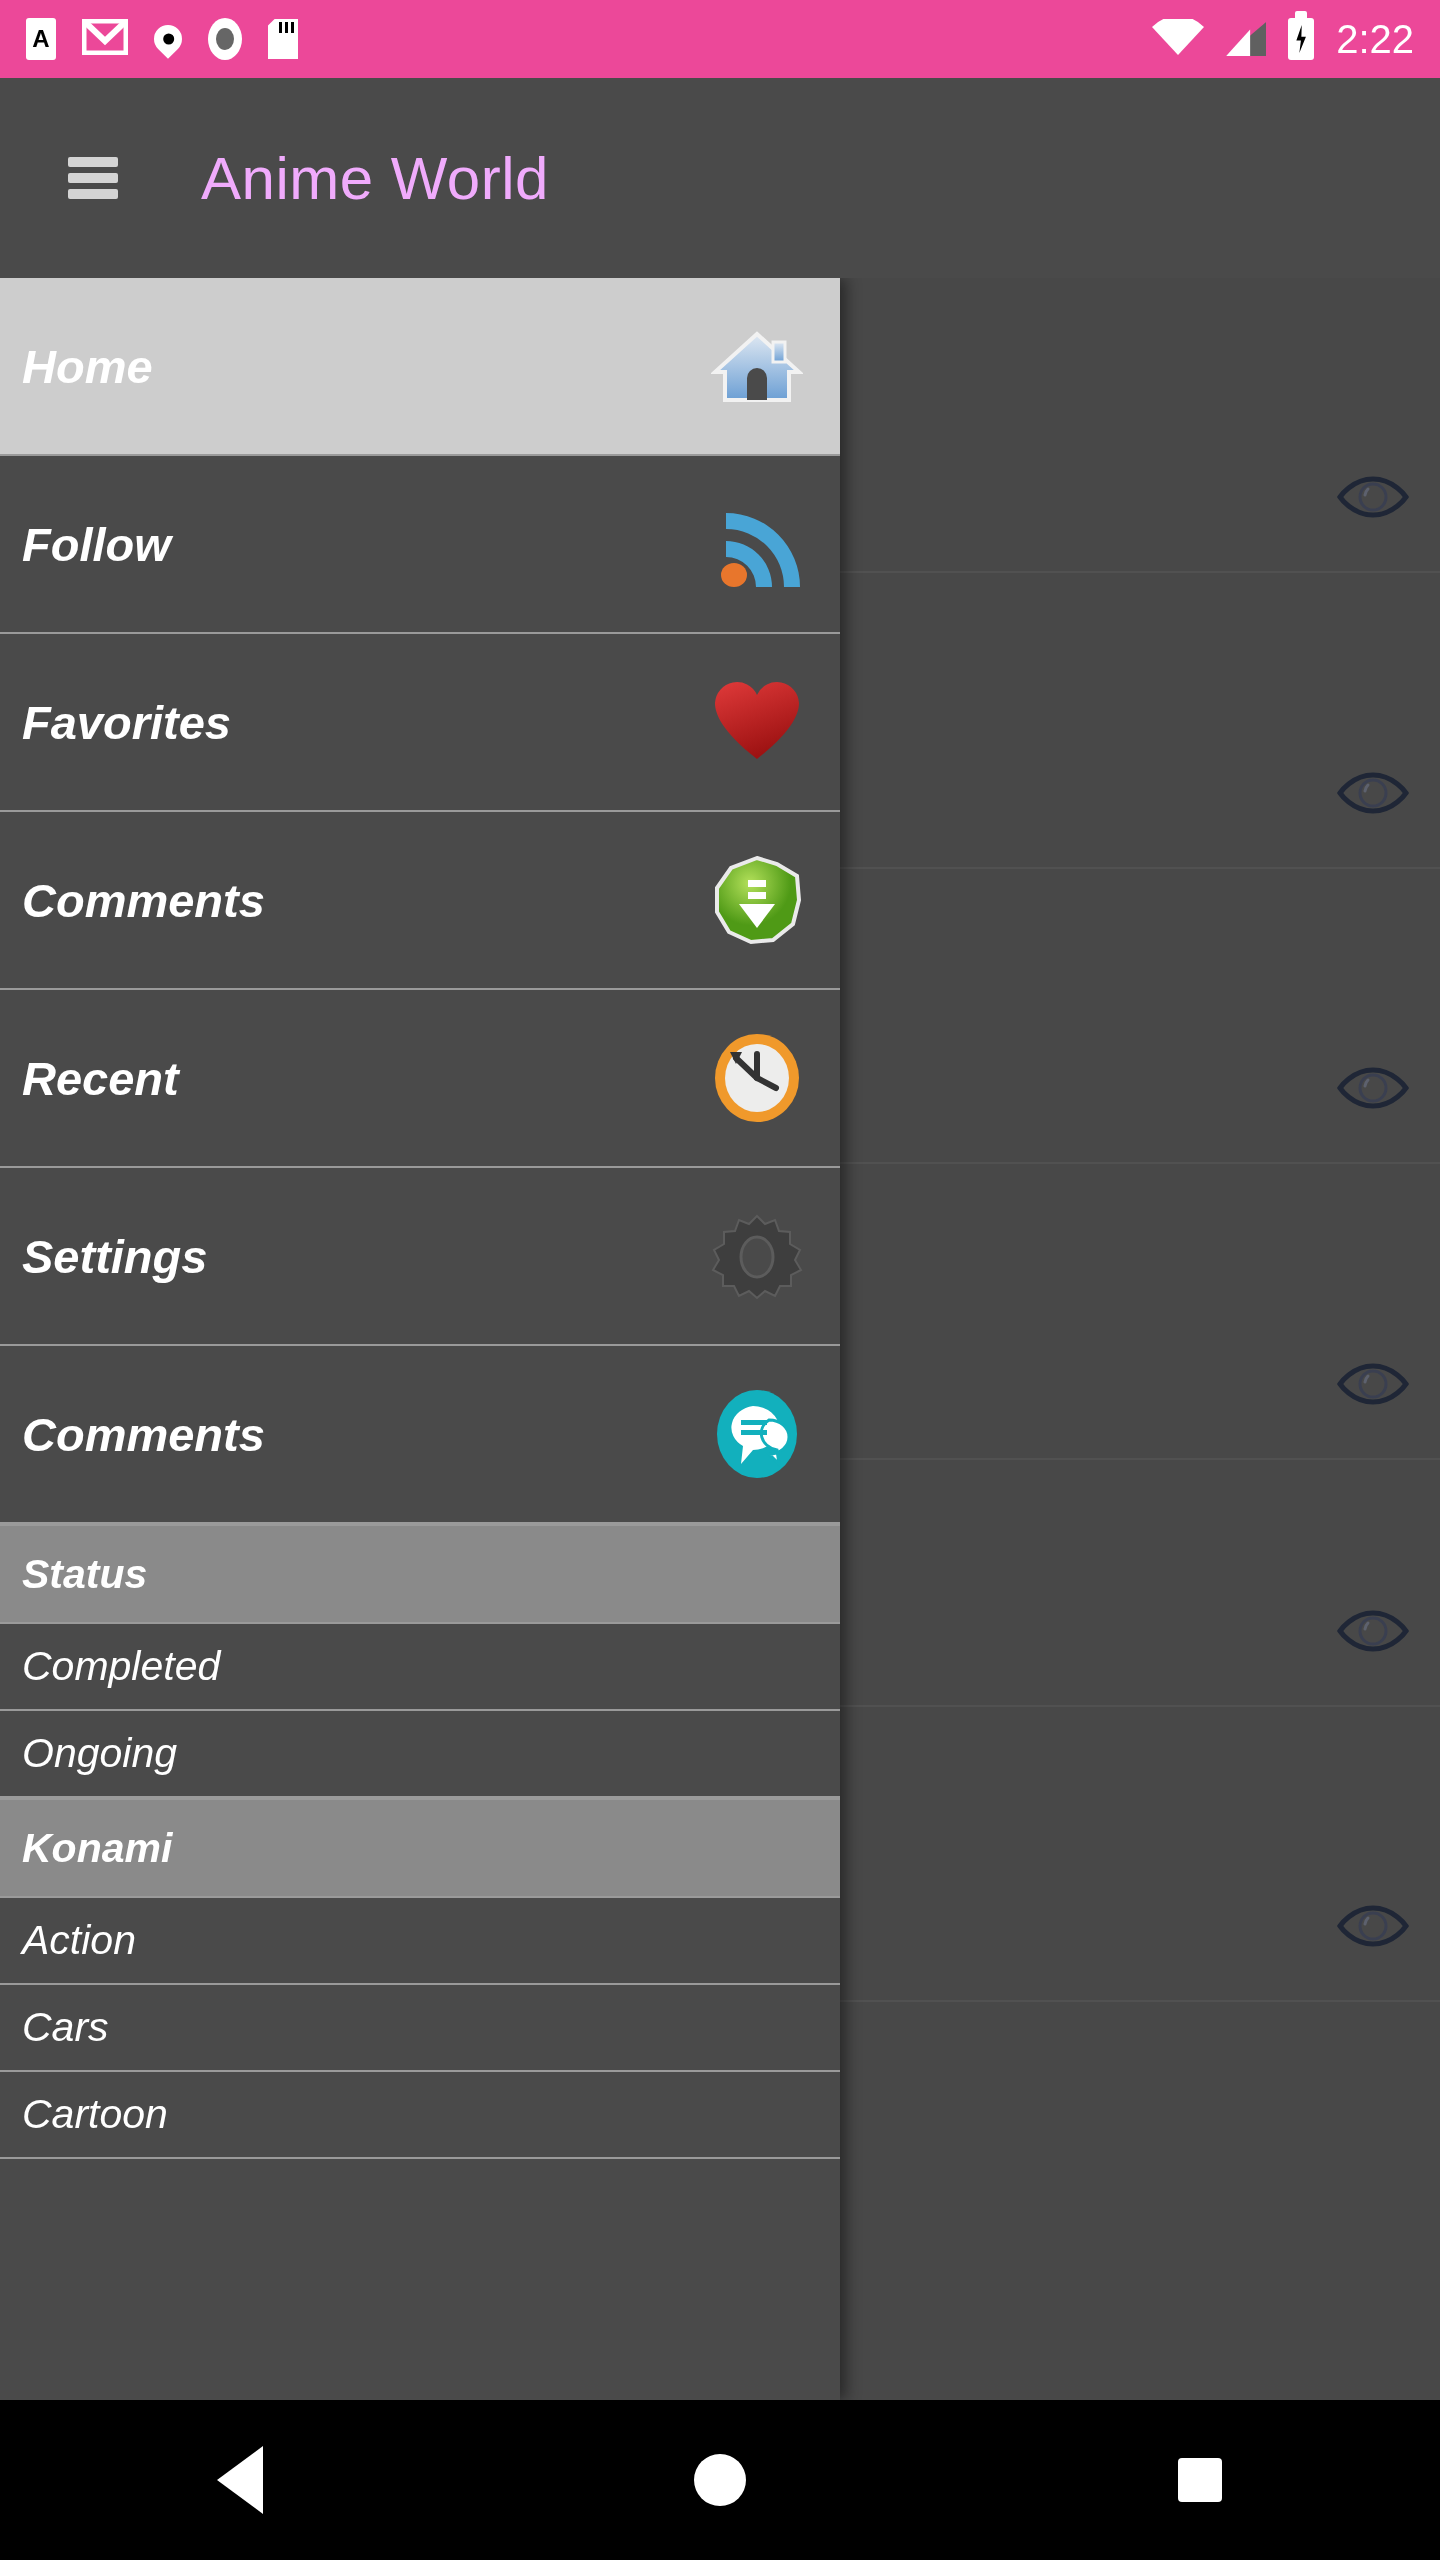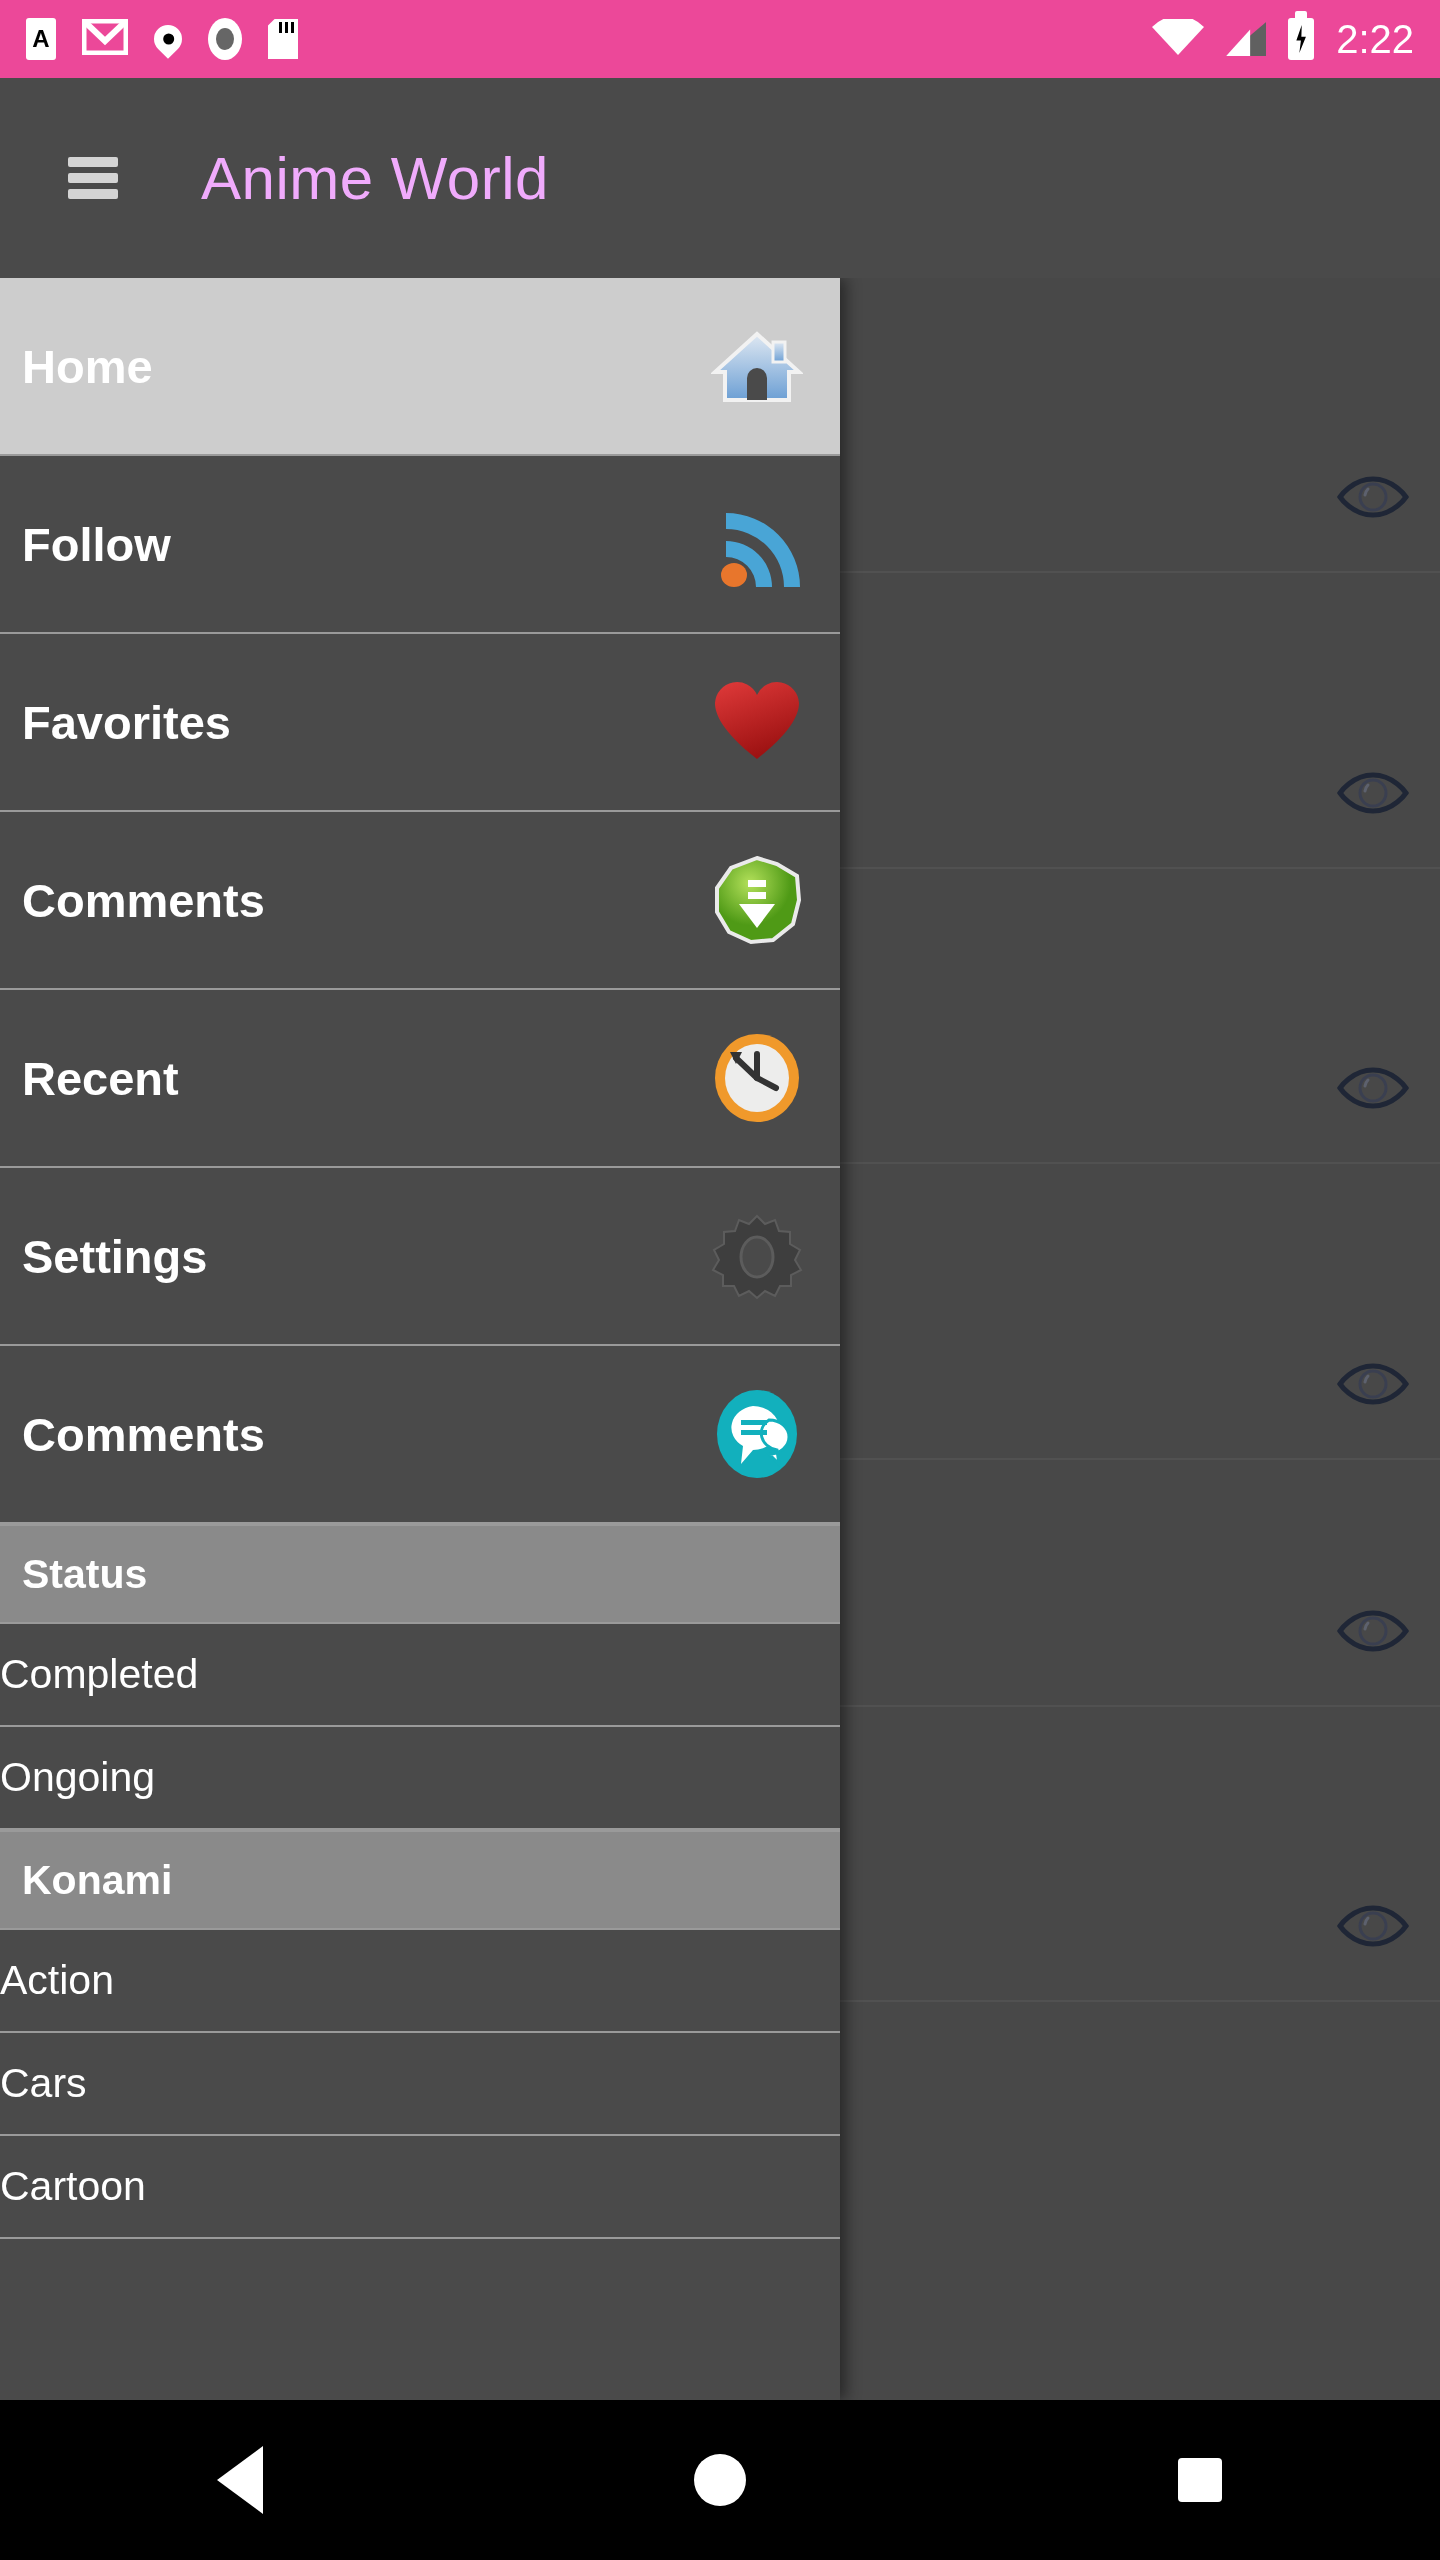--- a/index.html
+++ b/index.html
@@ -94,33 +94,34 @@
   
   .drawer{
     position:absolute; top:278px; left:0; width:840px; height:2122px;
     background:#4a4a4a; z-index:30; overflow:hidden;
     box-shadow: 6px 0 14px rgba(0,0,0,0.45);
   }
   .d-row{
     position:relative; display:flex; align-items:center;
     border-bottom:2px solid #9a9a9a;
     box-sizing:border-box;
+    font-style:italic;
   }
   .d-main{ height:178px; padding-left:22px; background:#4a4a4a; }
   .d-main.active{ background:#cdcdcd; }
   .d-main .d-label{ color:#fff; font-size:47px; font-weight:bold; }
   .d-icon{ position:absolute; right:35px; top:50%; transform:translateY(-50%);
      width:96px; height:96px; display:flex; align-items:center; justify-content:center;}
 
   .d-header{
     height:100px; padding-left:22px; background:#8a8a8a;
     border-top:2px solid #9a9a9a;
   }
   .d-header .d-label{ color:#fff; font-size:41px; font-weight:bold;}
-  .d-sub{ height:103px; background:#4a4a4a;}
+  .d-sub{ height:87px; padding-left:22px; background:#4a4a4a;}
   .d-sub .d-label{ color:#fff; font-size:41px; font-weight:400;}
 
   
   .navbar{
     position:absolute; bottom:0; left:0; width:1440px; height:160px;
     background:#000; display:flex; align-items:center; justify-content:space-around; z-index:70;
   }
   .nav-btn{ width:160px; height:160px; display:flex; align-items:center; justify-content:center;}
   .nav-back{ width:0;height:0; border-top:34px solid transparent;
      border-bottom:34px solid transparent; border-right:46px solid #fff;}

